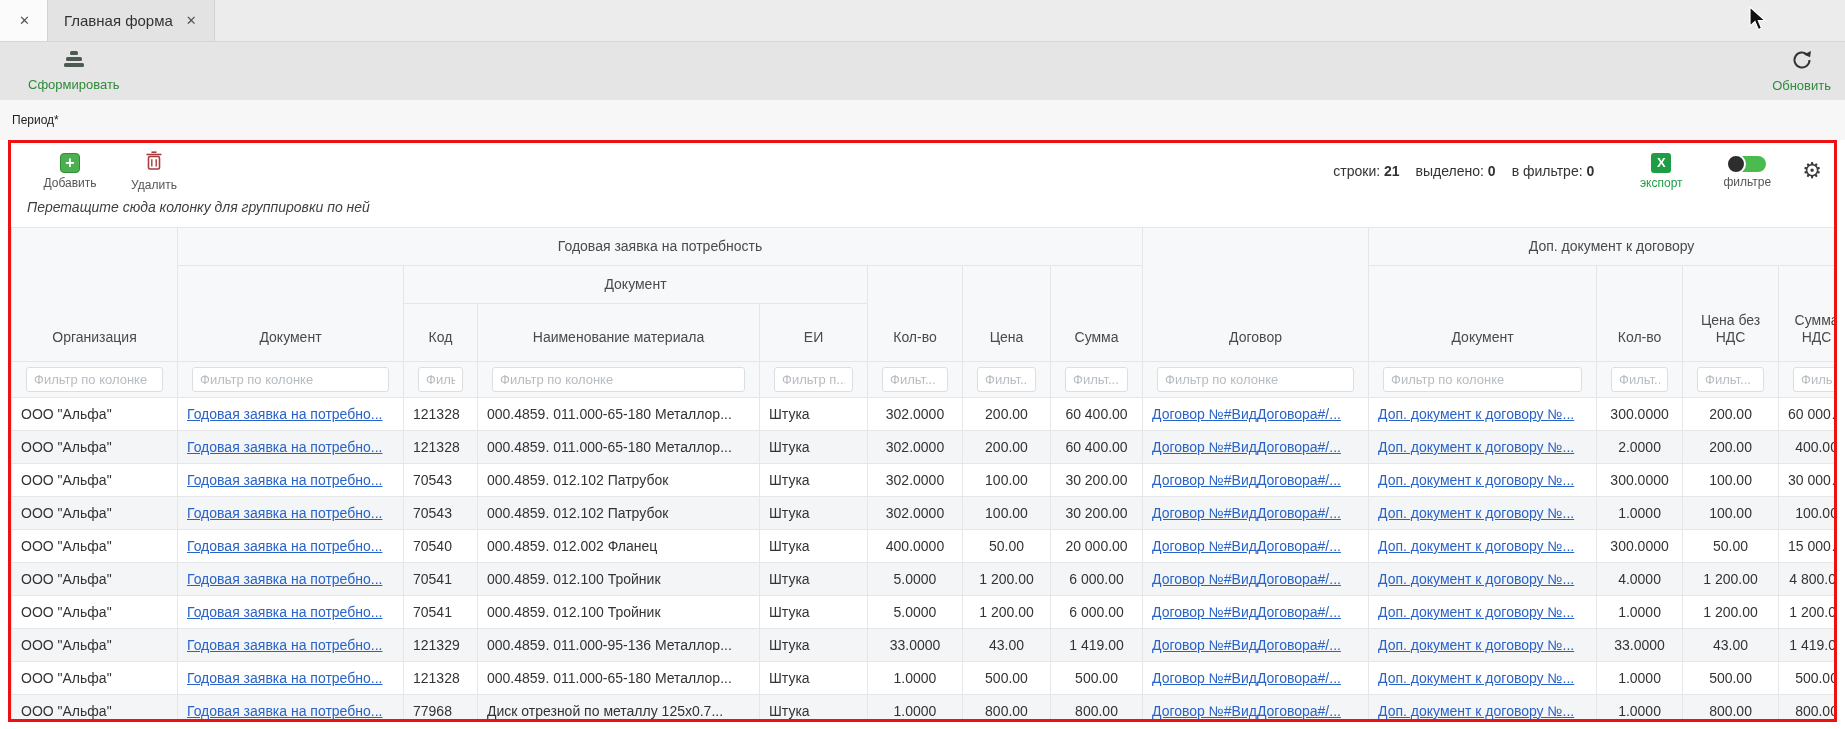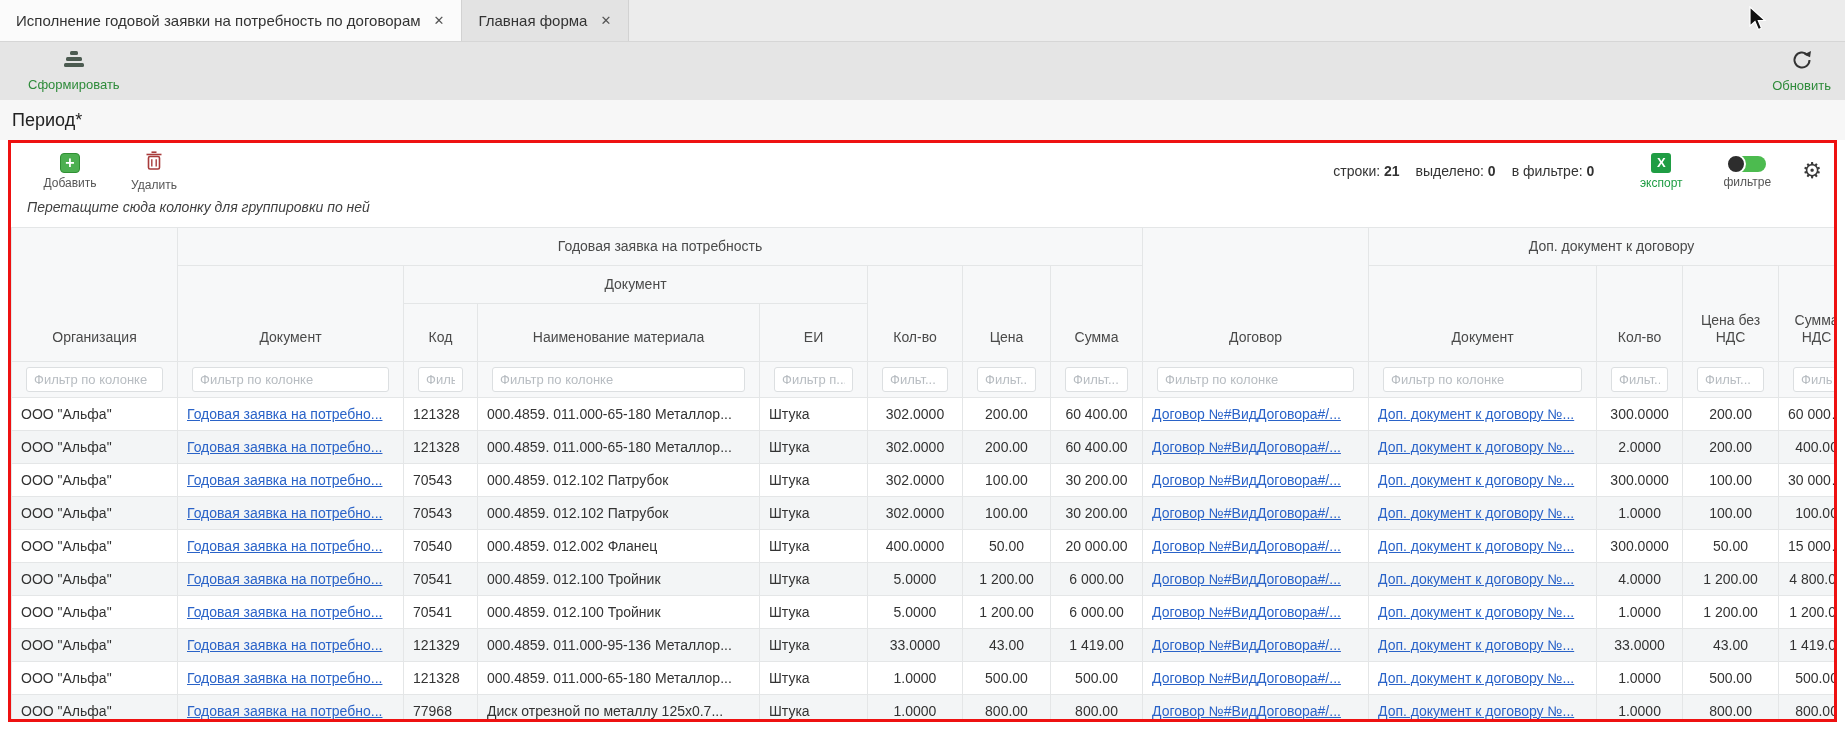--- a/index.html
+++ b/index.html
@@ -34,21 +34,21 @@
     height:58px;background:#e5e5e5;display:flex;align-items:center;
     padding:0 14px 0 28px;
   }
   .tool-btn{display:flex;flex-direction:column;align-items:center;gap:3px;cursor:pointer;}
   .tool-btn .tool-label{font-size:13px;color:var(--accent_green);}
   .toolbar .spacer{flex:1;}
   
   .period-row{
     height:40px;background:#f7f7f7;display:flex;align-items:center;padding-left:12px;
   }
-  .period-label{font-size:18px;color:#222;width:152px;}
+  .period-label{font-size:12px;color:#222;width:152px;}
   .select{
     width:296px;height:30px;background:#fff;border:1px solid #c3c3c3;border-radius:3px;
     display:flex;align-items:center;justify-content:space-between;
     padding:0 10px;font-size:14px;color:#222;cursor:pointer;
   }
   .caret{
     width:0;height:0;border-left:5px solid transparent;border-right:5px solid transparent;
     border-top:6px solid #555;
   }
   
@@ -111,21 +111,20 @@
   
   .cursor{position:absolute;left:1748px;top:6px;pointer-events:none;}
 </style>
 </head>
 <body>
 
 <div>
 
   <div class="tabbar">
     <div class="tab active">
-      <span>Исполнение годовой заявки на потребность по договорам</span>
       <span class="tab-close">✕</span>
     </div>
     <div class="tab inactive">
       <span>Главная форма</span>
       <span class="tab-close">✕</span>
     </div>
   </div>
 
   <div class="toolbar">
     <div class="tool-btn">

